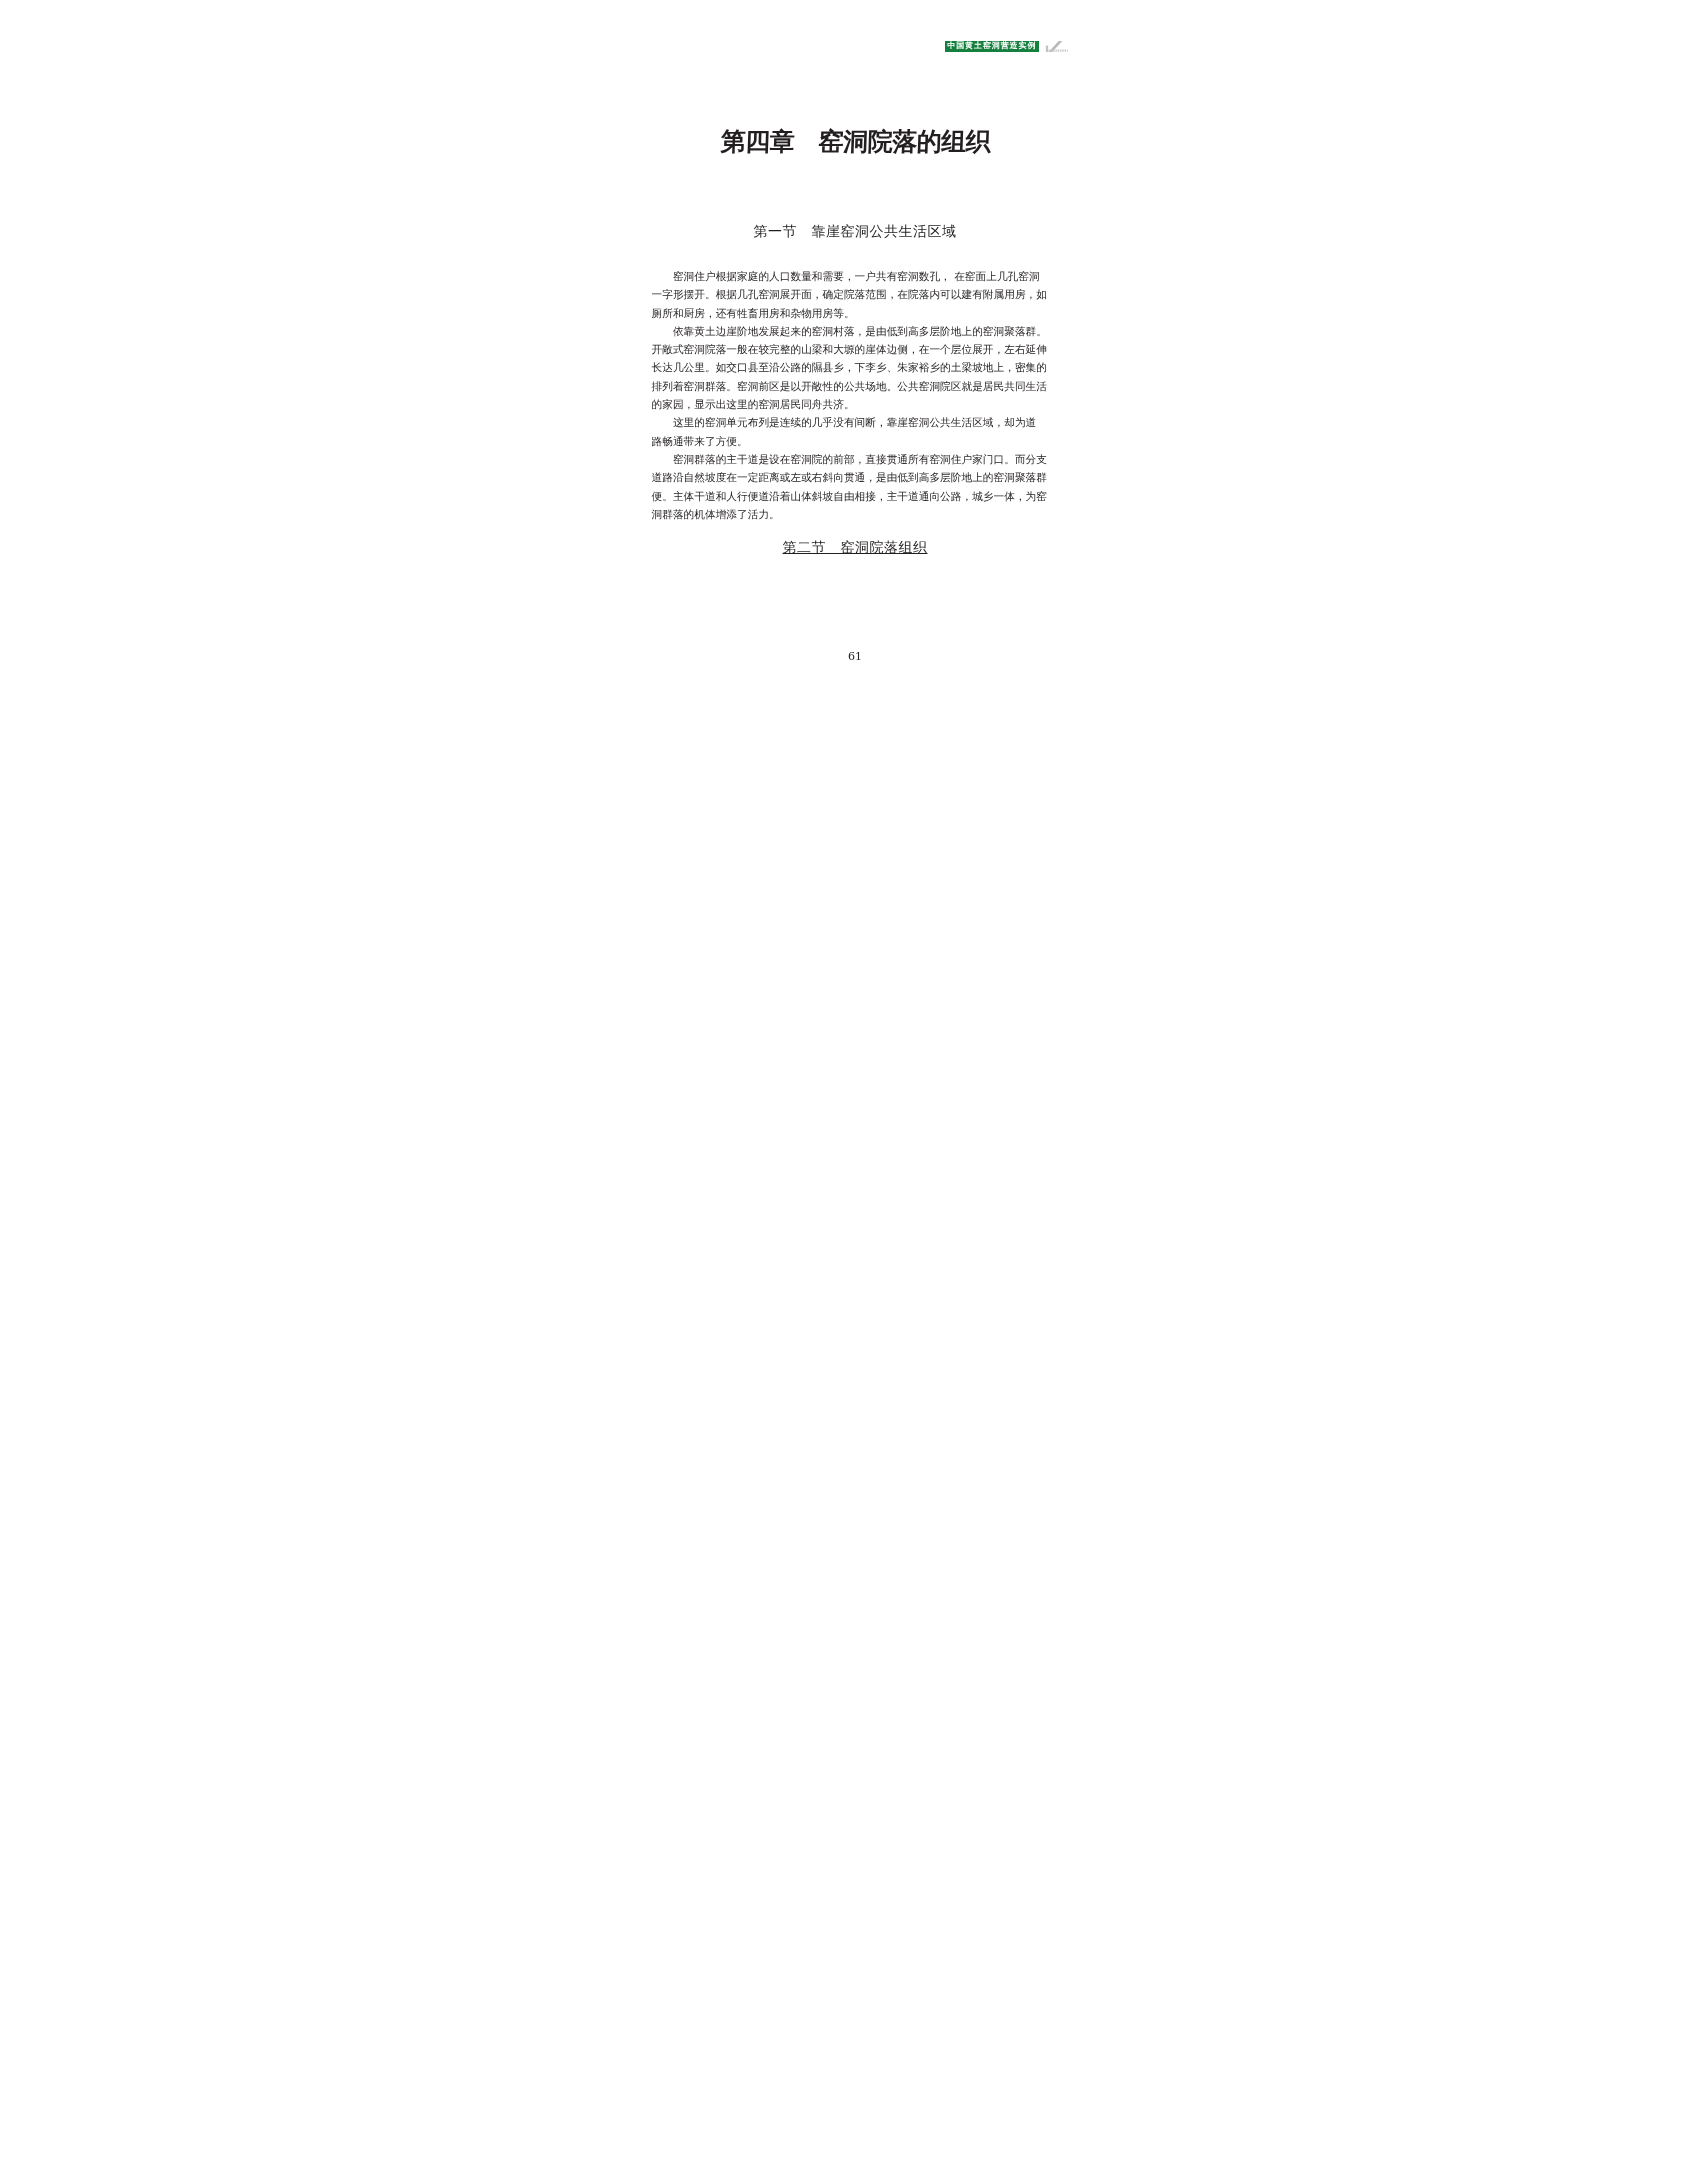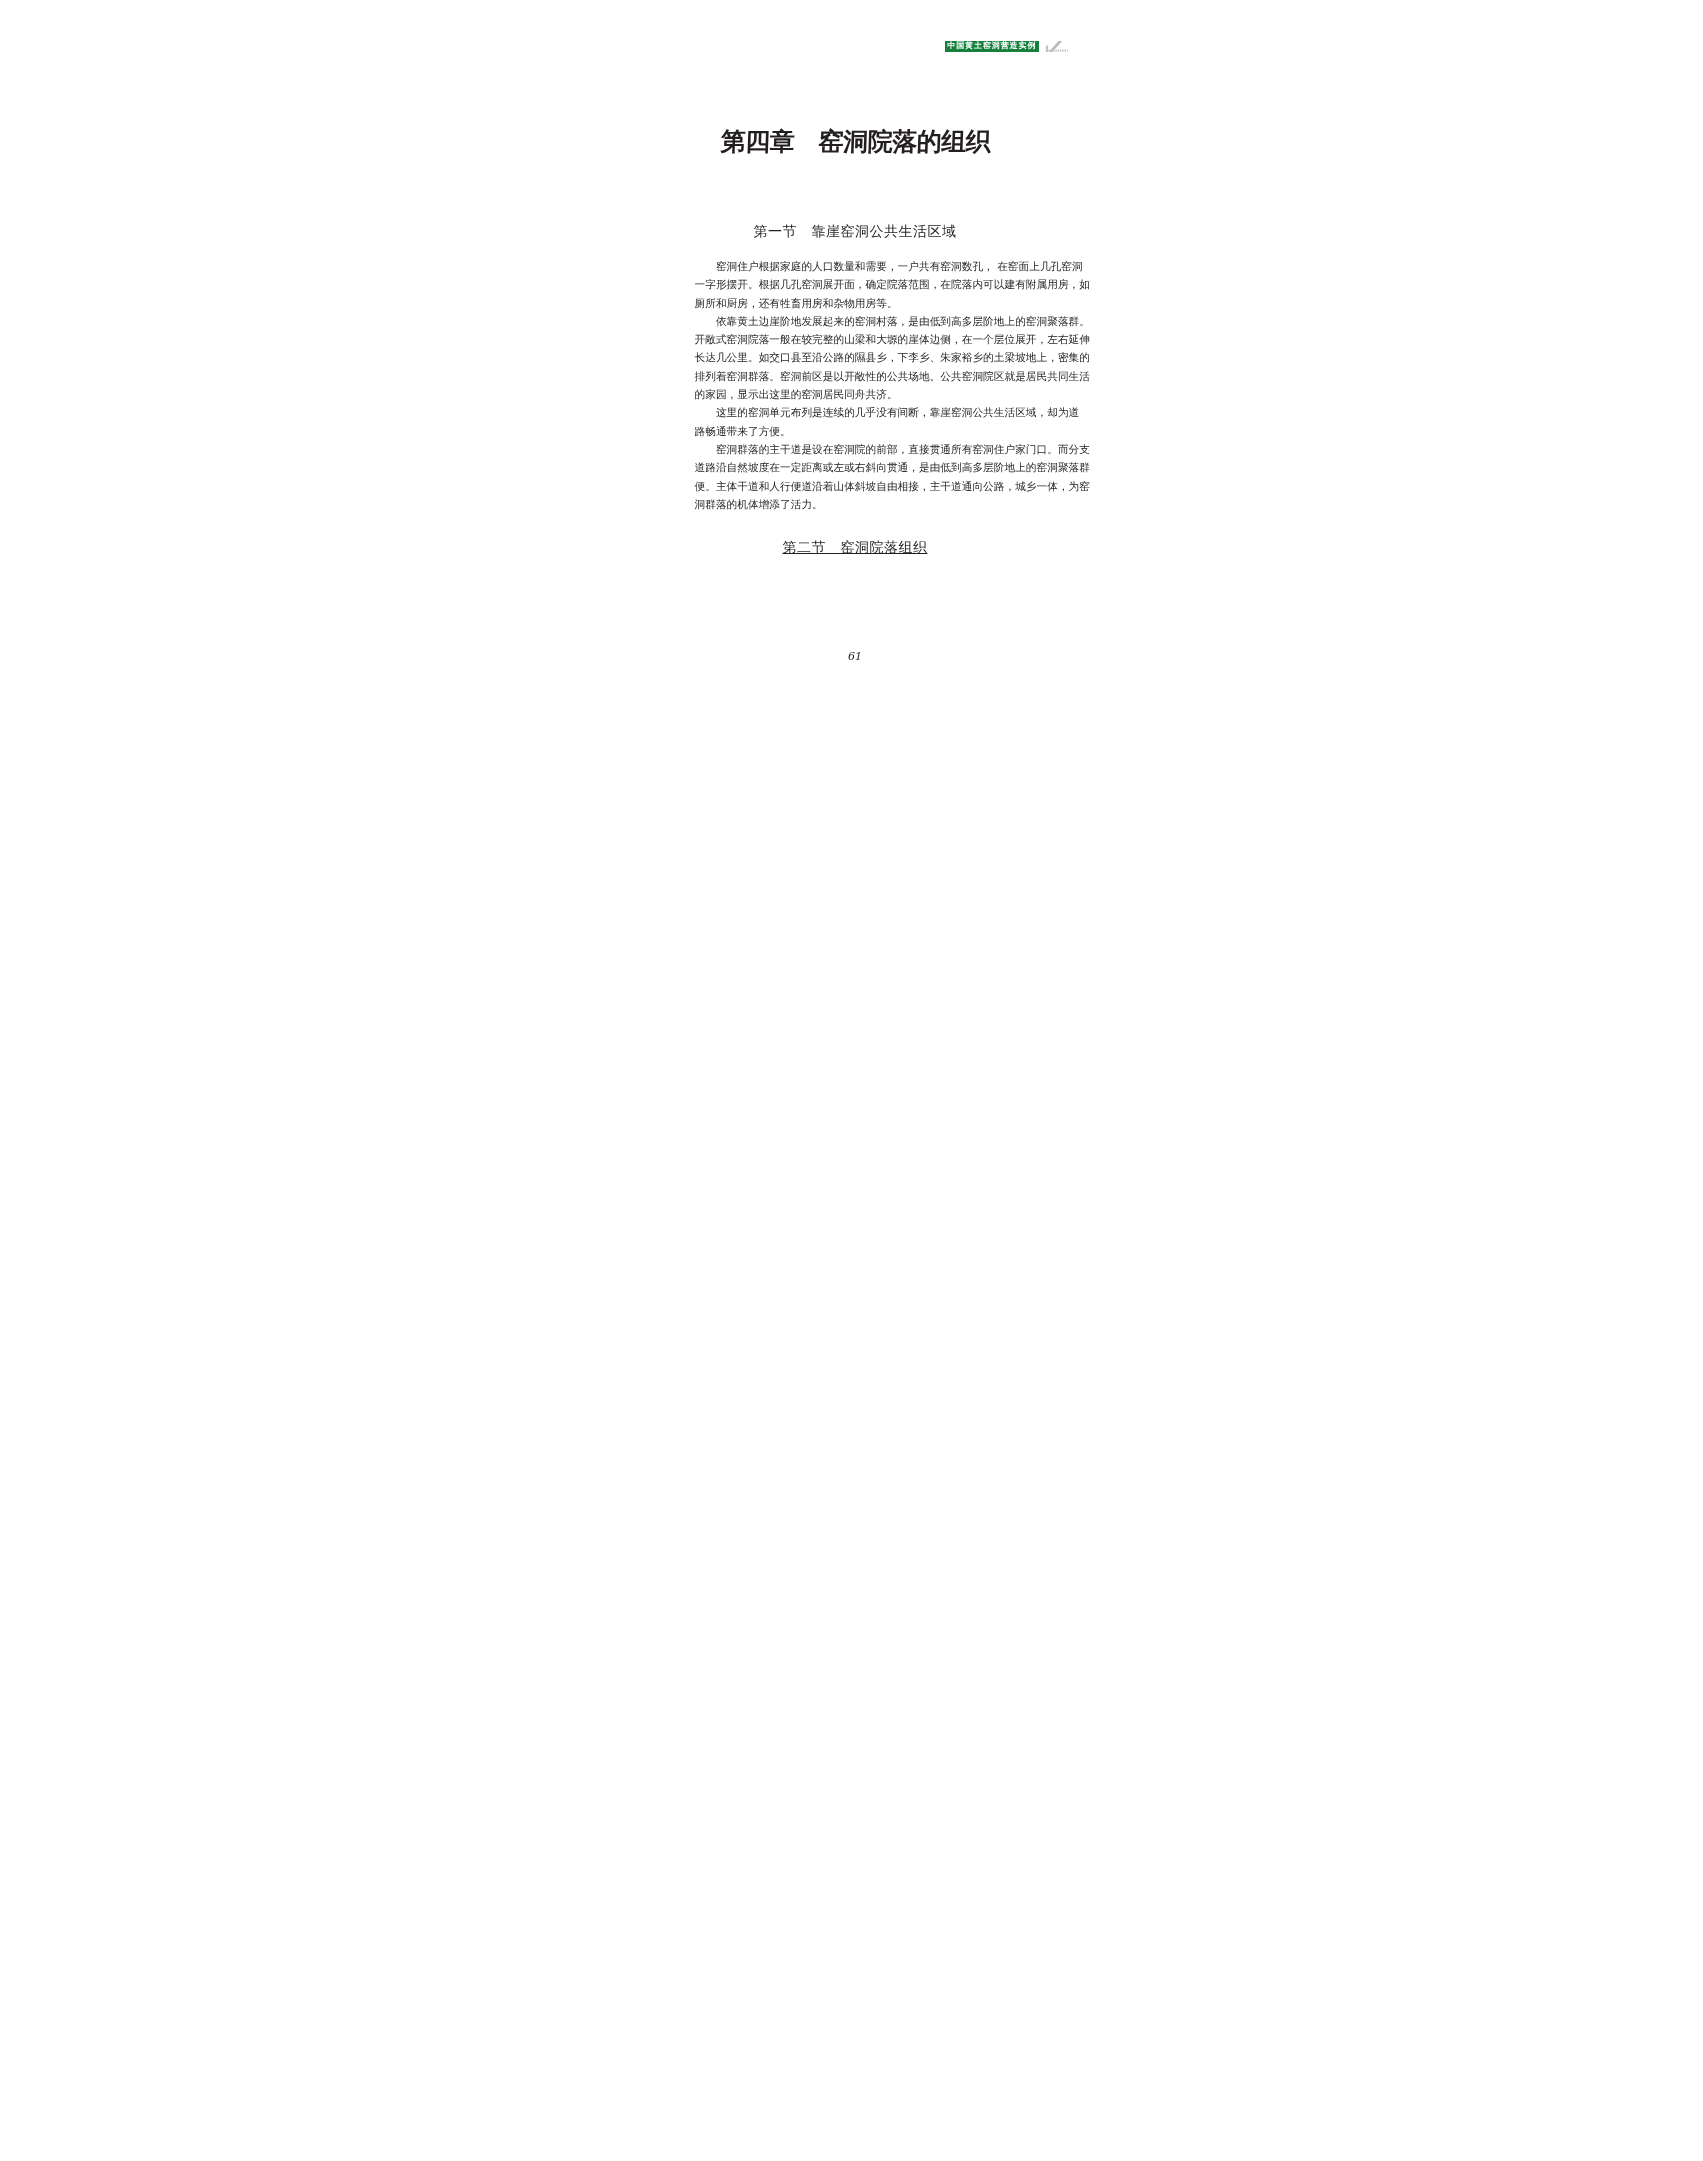--- a/index.html
+++ b/index.html
@@ -65,40 +65,39 @@
   .section-heading.s1 { top: 222px; }
   .section-heading.s2 { top: 538px; text-decoration: underline; }
 
   
   .body-block {
     position: absolute;
     left: 84px;
     width: 407px;
     font-size: 10.7px;
   }
-  .body-block.b1 { top: 258px; margin-left: 43px; }
+  .body-block.b1 { top: 268px; }
   .body-block.b2 { top: 573px; }
   .body-line {
     height: 18.3px;
     line-height: 18.3px;
     white-space: nowrap;
     letter-spacing: 0;
   }
   .body-line.indent { padding-left: 21.4px; }
 
   
   .page-number {
     position: absolute;
     top: 650px;
     left: 84px;
     width: 407px;
     text-align: center;
     font-size: 11px;
     line-height: 13px;
-    font-style: italic;
   }
 </style>
 </head>
 <body>
 
 <div class="page">
 
   <div class="running-header">
     <div class="header-bar">中国黄土窑洞营造实例</div>
     <svg class="header-icon" viewBox="0 0 56 24">

